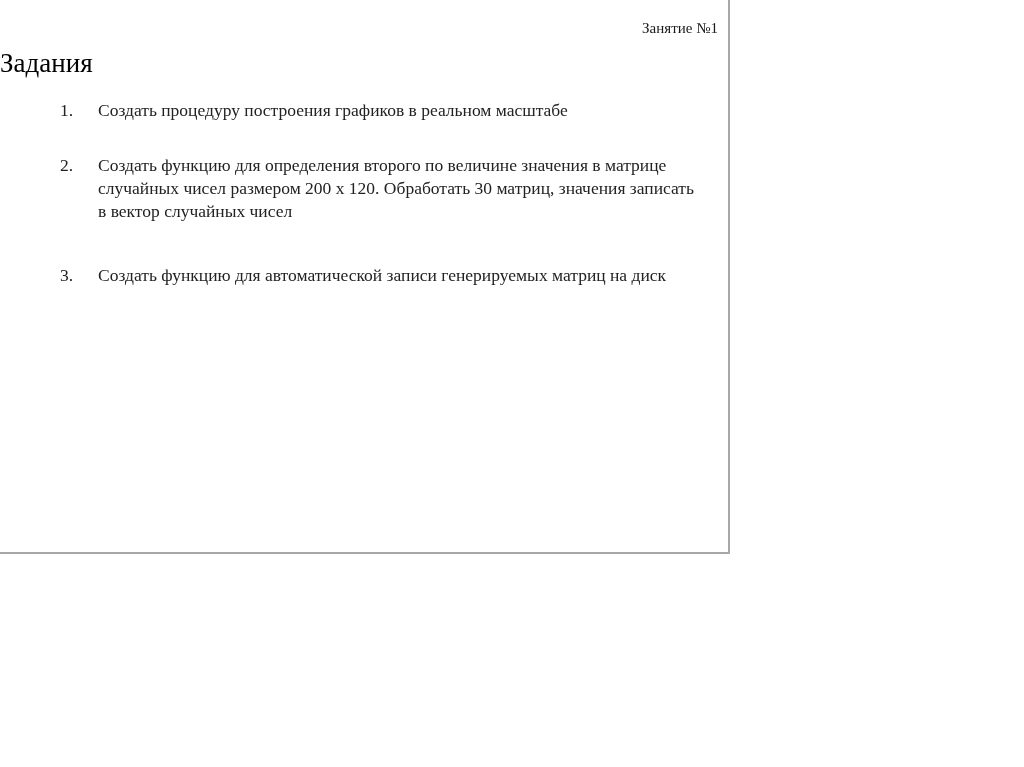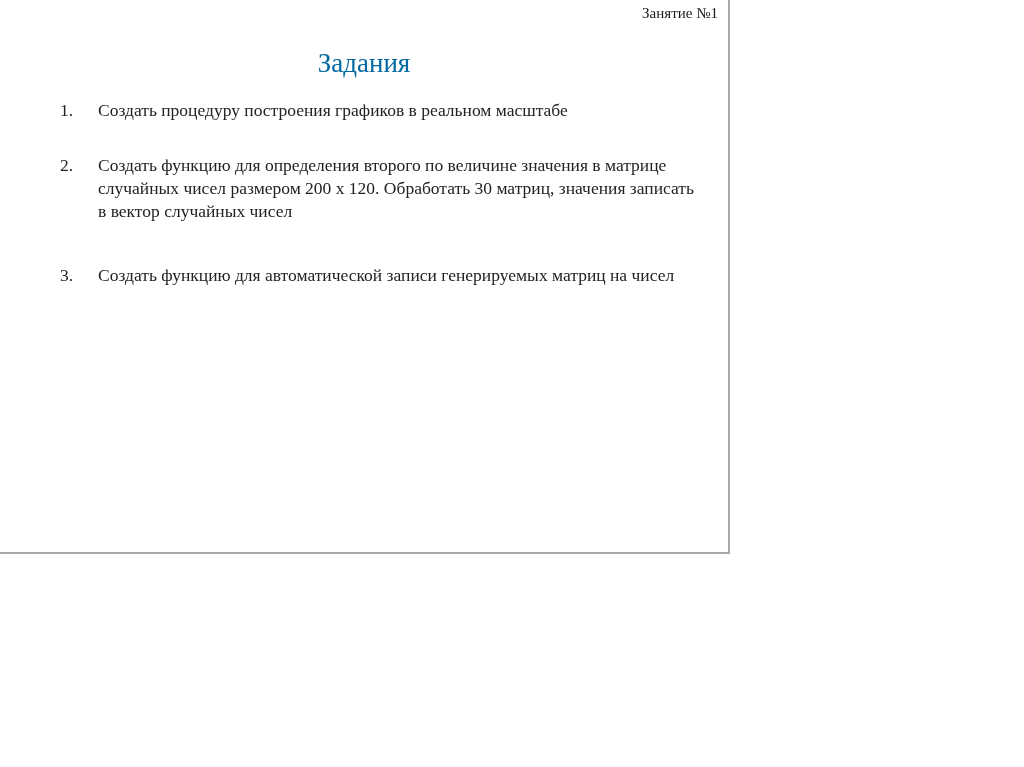--- a/index.html
+++ b/index.html
@@ -21,33 +21,32 @@
       top: 0;
       width: 728px;
       height: 552px;
       background: #ffffff;
       border-right: 2px solid #a8a8a8;
       border-bottom: 2px solid #a8a8a8;
       box-sizing: content-box;
     }
     .header-label {
       position: absolute;
-      top: 5px;
+      top: 20px;
       right: 10px;
       font-size: 15px;
       color: #1a1a1a;
     }
     .title {
       position: absolute;
       top: 48px;
       left: 0;
       width: 728px;
-      text-align: center;
       font-size: 27px;
-      color: #0369a1;
+      color: #000000;
     }
     .tasks {
       position: absolute;
       left: 60px;
       top: 99px;
       width: 640px;
       margin: 0;
       padding: 0;
       list-style: none;
     }
@@ -78,16 +77,16 @@
     <li class="task task-1">
       <span class="task-num">1.</span>
       <span class="task-text">Создать процедуру построения графиков в реальном масштабе</span>
     </li>
     <li class="task task-2">
       <span class="task-num">2.</span>
       <span class="task-text">Создать функцию для определения второго по величине значения в матрице случайных чисел размером 200 х 120. Обработать 30 матриц, значения записать в вектор случайных чисел</span>
     </li>
     <li class="task task-3">
       <span class="task-num">3.</span>
-      <span class="task-text">Создать функцию для автоматической записи генерируемых матриц на чисел</span>
+      <span class="task-text">Создать функцию для автоматической записи генерируемых матриц на диск</span>
     </li>
   </ol>
 </div>
 
 </body></html>

